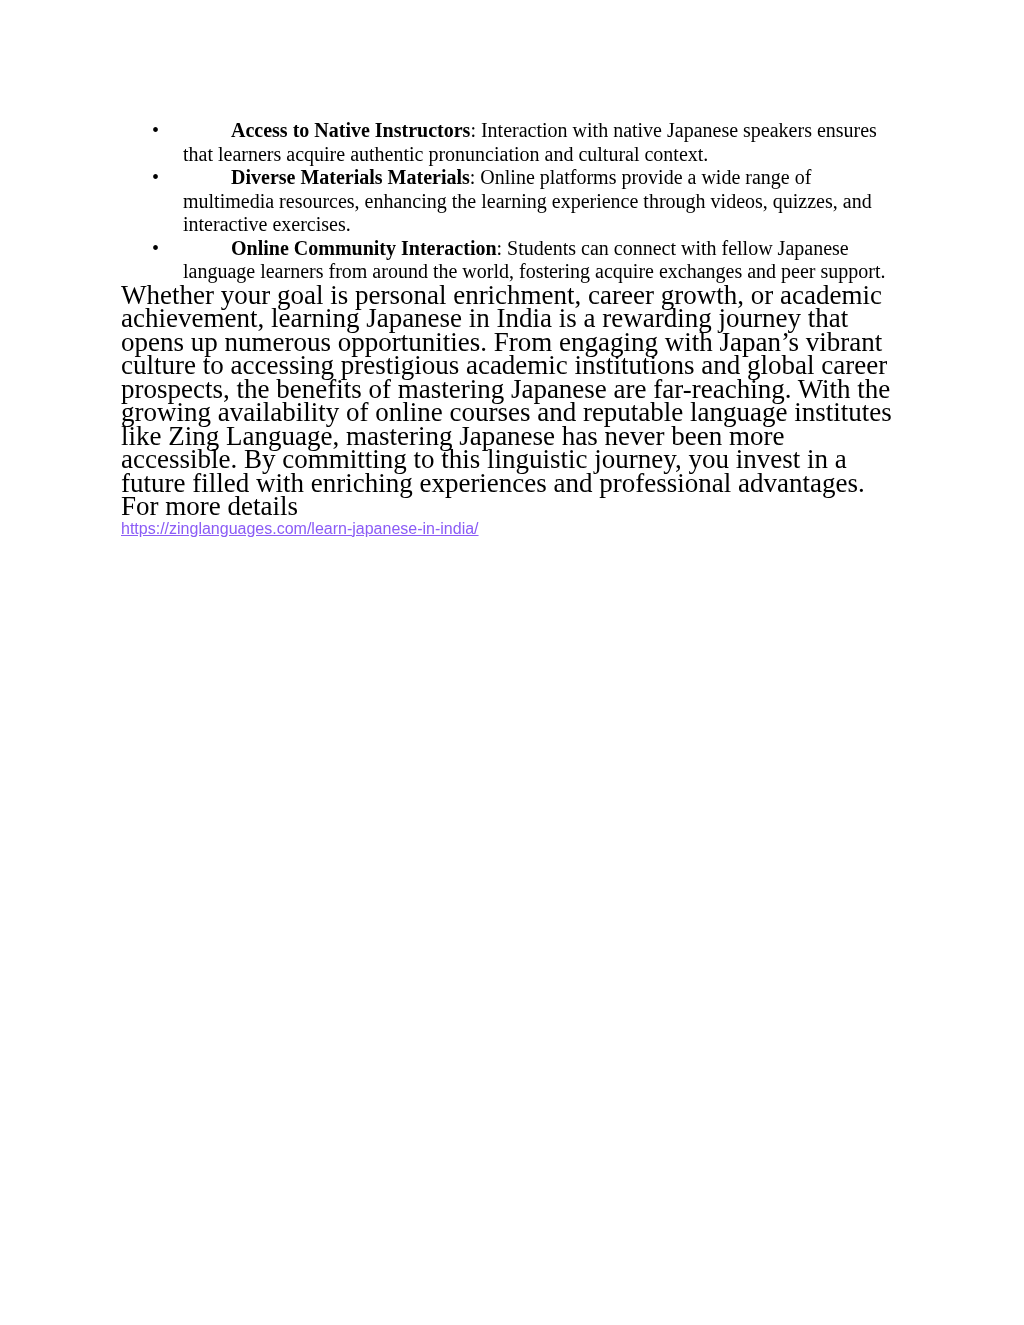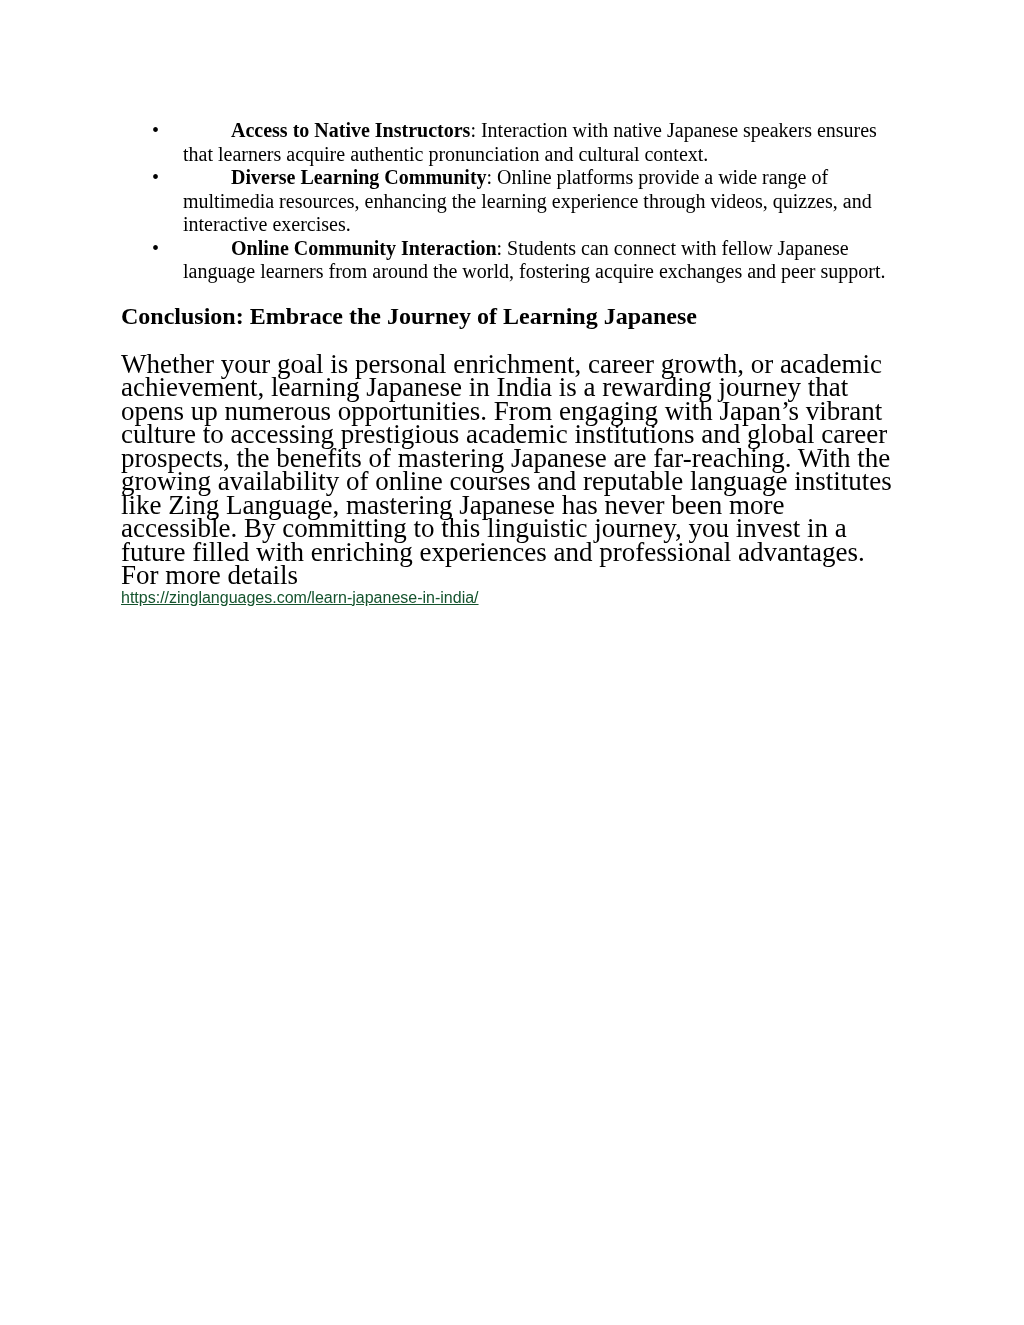--- a/index.html
+++ b/index.html
@@ -55,46 +55,45 @@
     font-size: 27px;
     line-height: 23.5px;
   }
   .link-line {
     margin: 0;
     font-family: "Liberation Sans", "DejaVu Sans", sans-serif;
     font-size: 16px;
     line-height: 20px;
   }
   .link-line a {
-    color: #14532d;
+    color: #8b5cf6;
     text-decoration: underline;
   }
 </style>
 </head>
 <body>
 
 <div class="page">
   <div class="content">
 
     <ul class="benefits">
       <li>
         <span class="bullet">•</span>
         <span class="item-title">Access to Native Instructors</span><span>: Interaction with native Japanese speakers ensures that learners acquire authentic pronunciation and cultural context.</span>
       </li>
       <li>
         <span class="bullet">•</span>
-        <span class="item-title">Diverse Learning Community</span><span>: Online platforms provide a wide range of multimedia resources, enhancing the learning experience through videos, quizzes, and interactive exercises.</span>
+        <span class="item-title">Diverse Materials Materials</span><span>: Online platforms provide a wide range of multimedia resources, enhancing the learning experience through videos, quizzes, and interactive exercises.</span>
       </li>
       <li>
         <span class="bullet">•</span>
         <span class="item-title">Online Community Interaction</span><span>: Students can connect with fellow Japanese language learners from around the world, fostering acquire exchanges and peer support.</span>
       </li>
     </ul>
 
-    <h2 class="section-heading">Conclusion: Embrace the Journey of Learning Japanese</h2>
 
     <p class="body-para">Whether your goal is personal enrichment, career growth, or academic achievement, learning Japanese in India is a rewarding journey that opens up numerous opportunities. From engaging with Japan’s vibrant culture to accessing prestigious academic institutions and global career prospects, the benefits of mastering Japanese are far-reaching. With the growing availability of online courses and reputable language institutes like Zing Language, mastering Japanese has never been more accessible. By committing to this linguistic journey, you invest in a future filled with enriching experiences and professional advantages. For more details</p>
 
     <div class="link-line">
       <a href="#">https://zinglanguages.com/learn-japanese-in-india/</a>
     </div>
 
   </div>
 </div>
 

